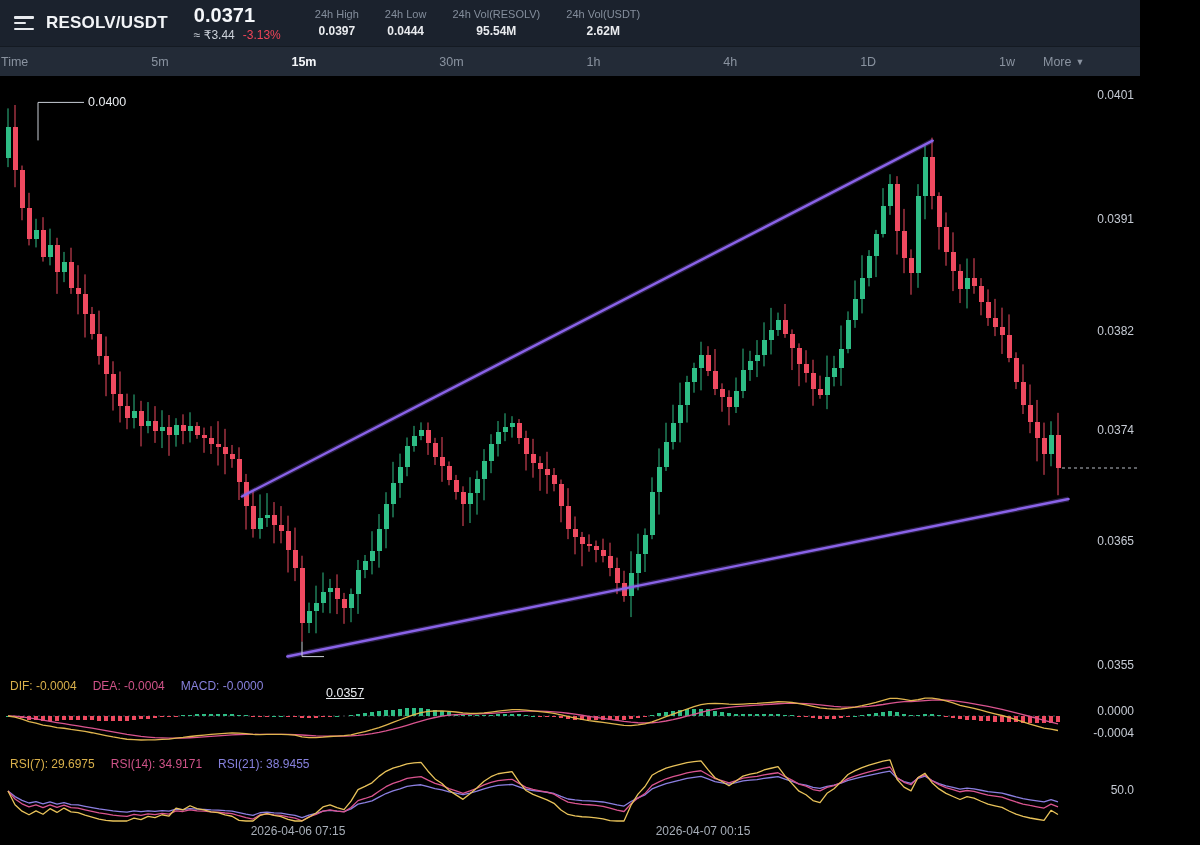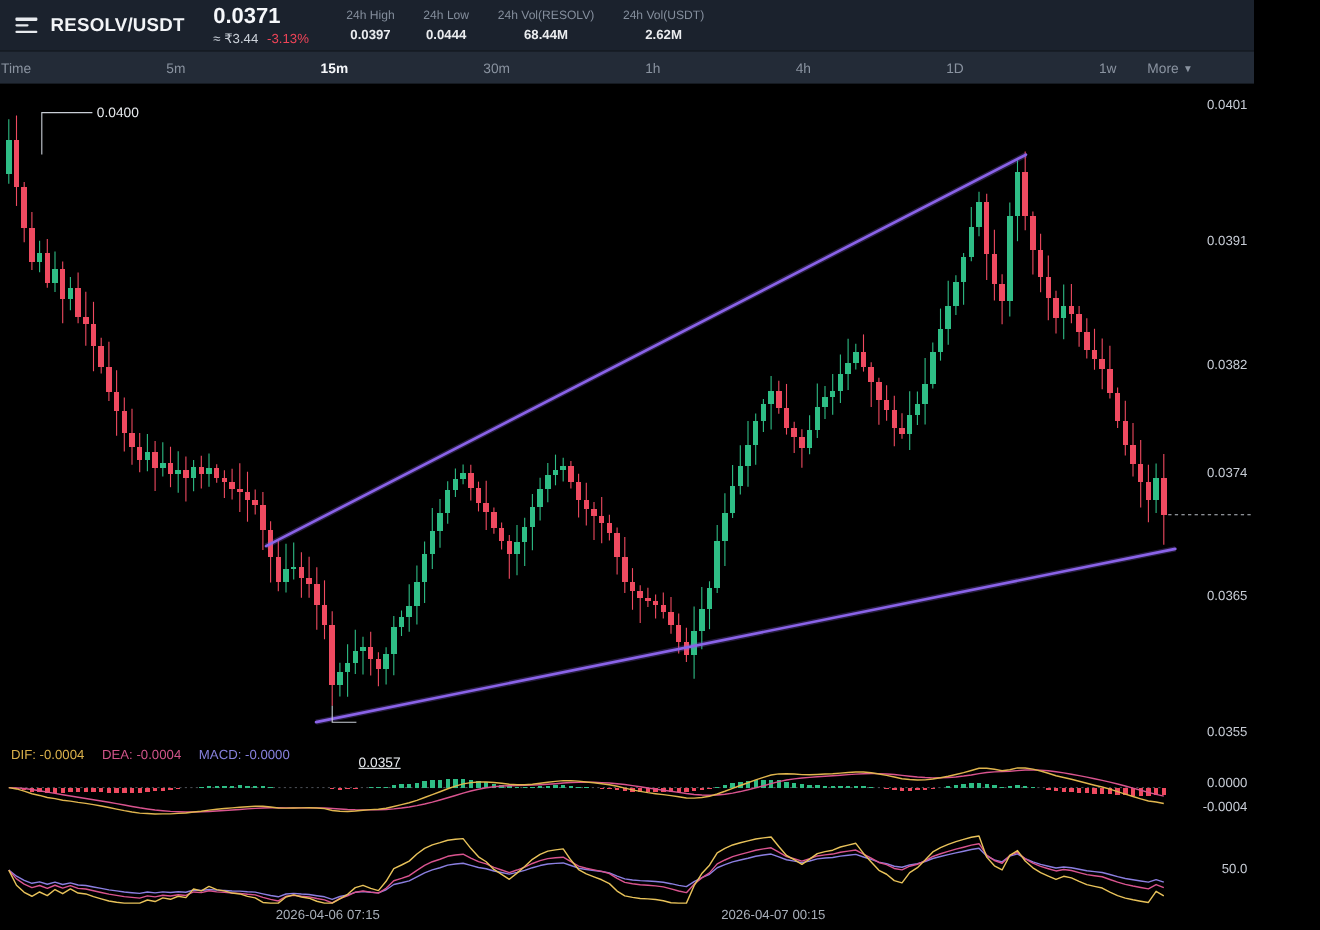--- a/index.html
+++ b/index.html
@@ -68,21 +68,21 @@
         <div class="stat">
           <div class="s-label">24h High</div>
           <div class="s-value">0.0397</div>
         </div>
         <div class="stat">
           <div class="s-label">24h Low</div>
           <div class="s-value">0.0444</div>
         </div>
         <div class="stat">
           <div class="s-label">24h Vol(RESOLV)</div>
-          <div class="s-value">68.44M</div>
+          <div class="s-value">95.54M</div>
         </div>
         <div class="stat">
           <div class="s-label">24h Vol(USDT)</div>
           <div class="s-value">2.62M</div>
         </div>
       </div>
   </div>
 
   <div id="toolbar">
     <div id="intervals">
@@ -606,20 +606,25 @@
   </div>
 
   <div class="panel-head" id="macd-head" style="top:679px;">
       <span style="color: rgb(217, 176, 75);">DIF: -0.0004</span>
       <span style="color: rgb(207, 83, 137);">DEA: -0.0004</span>
       <span style="color: rgb(135, 129, 221);">MACD: -0.0000</span>
     </div>
   <div class="lbl" style="right:6px;top:704px;">0.0000</div>
   <div class="lbl" style="right:6px;top:726px;">-0.0004</div>
 
+  <div class="panel-head" id="rsi-head" style="top:757px;">
+      <span style="color: rgb(217, 176, 75);">RSI(7): 29.6975</span>
+      <span style="color: rgb(207, 83, 137);">RSI(14): 34.9171</span>
+      <span style="color: rgb(135, 129, 221);">RSI(21): 38.9455</span>
+    </div>
   <div class="lbl" style="right:6px;top:783px;">50.0</div>
 
   <div class="time-lbl" style="left:228px;">2026-04-06 07:15</div>
   <div class="time-lbl" style="left:633px;">2026-04-07 00:15</div>
 
   <div id="a-button">A</div>
 
 </div>
 
 </body></html>

